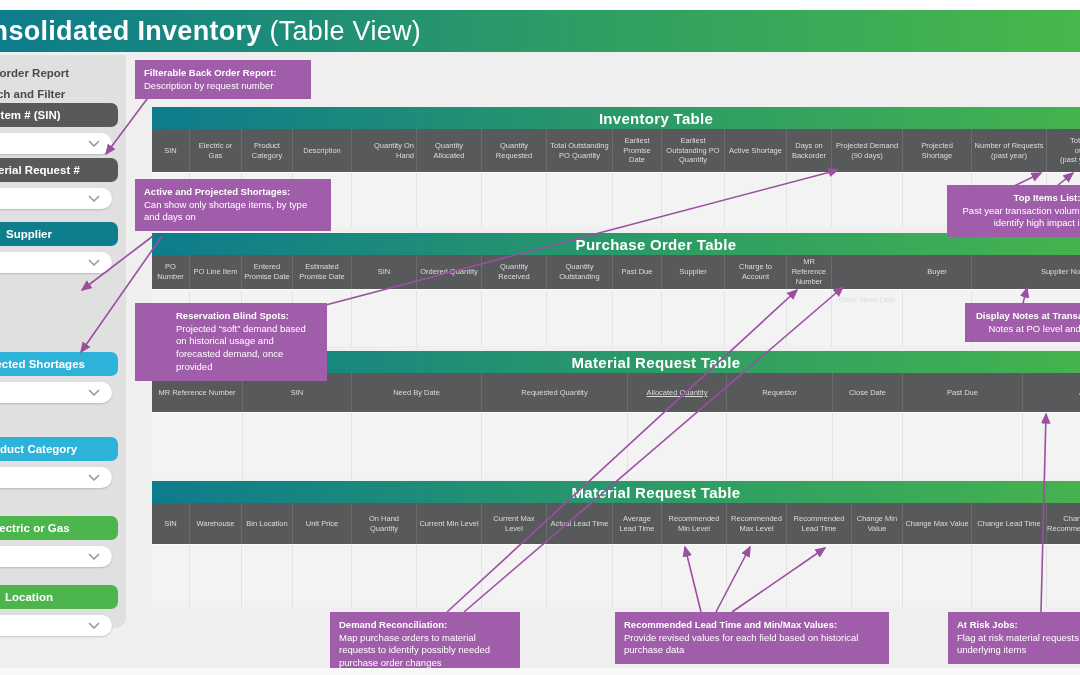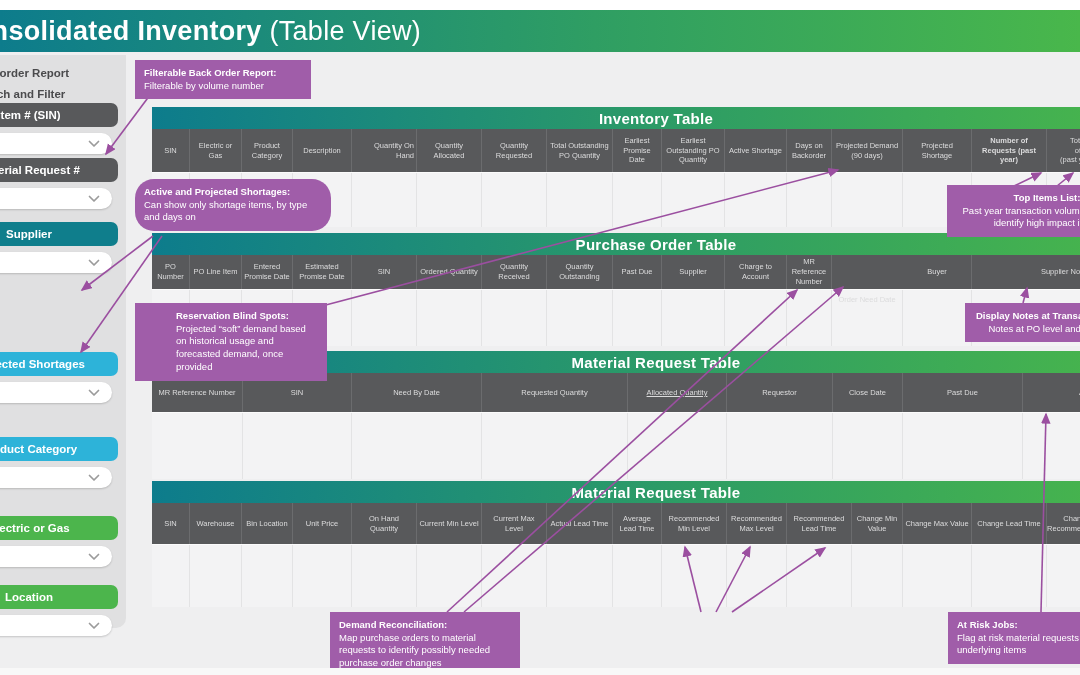--- a/index.html
+++ b/index.html
@@ -49,21 +49,21 @@
 
   
   .arrows{position:absolute;top:0;left:0;pointer-events:none;}
 
   
   .ann{position:absolute;background:#a05da9;color:#fff;padding:7px 9px;
      font-size:9.5px;line-height:1.34;box-sizing:border-box;}
   .ann .t{font-weight:700;}
   .ann .d{font-weight:400;}
   .a1{left:135px;top:60px;width:176px;}
-  .a2{left:135px;top:179px;width:196px;border-radius:19px;}
+  .a2{left:135px;top:179px;width:196px;}
   .a3{left:947px;top:185px;width:200px;text-align:center;}
   .a4{left:135px;top:303px;width:192px;padding-left:41px;}
   .a5{left:965px;top:303px;width:182px;text-align:center;}
   .a6{left:330px;top:612px;width:190px;}
   .a7{left:615px;top:612px;width:274px;}
   .a8{left:948px;top:612px;width:210px;}
 </style>
 </head>
 <body>
 
@@ -151,21 +151,21 @@
         <div class="hcell" style="width: 65px; text-align: right;">Quantity On Hand</div>
         <div class="hcell" style="width: 65px;">Quantity Allocated</div>
         <div class="hcell" style="width: 65px;">Quantity Requested</div>
         <div class="hcell" style="width: 66px;">Total Outstanding PO Quantity</div>
         <div class="hcell" style="width: 49px;">Earliest Promise Date</div>
         <div class="hcell" style="width: 63px;">Earliest Outstanding PO Quantity</div>
         <div class="hcell" style="width: 62px;">Active Shortage</div>
         <div class="hcell" style="width: 45px;">Days on Backorder</div>
         <div class="hcell" style="width: 71px;">Projected Demand (90 days)</div>
         <div class="hcell" style="width: 69px;">Projected Shortage</div>
-        <div class="hcell" style="width: 75px; font-weight: bold;">Number of Requests (past year)</div>
+        <div class="hcell" style="width: 75px;">Number of Requests (past year)</div>
         <div class="hcell" style="width: 63px;">Total
 of
 (past year)</div>
       </div>
     <div class="tbody">
         <div class="bcell" style="width: 38px;"></div>
         <div class="bcell" style="width: 52px;"></div>
         <div class="bcell" style="width: 51px;"></div>
         <div class="bcell" style="width: 59px;"></div>
         <div class="bcell" style="width: 65px;"></div>
@@ -305,21 +305,21 @@
       <line x1="464" y1="612" x2="843" y2="287" marker-end="url(#ah)"></line>
       <line x1="701" y1="612" x2="685" y2="547" marker-end="url(#ah)"></line>
       <line x1="716" y1="612" x2="750" y2="547" marker-end="url(#ah)"></line>
       <line x1="732" y1="612" x2="825" y2="548" marker-end="url(#ah)"></line>
       <line x1="1041" y1="612" x2="1046" y2="414" marker-end="url(#ah)"></line>
     </g>
   </svg>
 
   <div class="ann a1">
     <div class="t">Filterable Back Order Report:</div>
-    <div class="d">Filterable by volume number</div>
+    <div class="d">Description by request number</div>
   </div>
   <div class="ann a2">
     <div class="t">Active and Projected Shortages:</div>
     <div class="d">Can show only shortage items, by type and days on</div>
   </div>
   <div class="ann a3">
     <div class="t">Top Items List:</div>
     <div class="d">Past year transaction volume of items to identify high impact items</div>
   </div>
   <div class="ann a4">
@@ -327,19 +327,23 @@
     <div class="d">Projected “soft” demand based on historical usage and forecasted demand, once provided</div>
   </div>
   <div class="ann a5">
     <div class="t">Display Notes at Transaction Level:</div>
     <div class="d">Notes at PO level and item level</div>
   </div>
   <div class="ann a6">
     <div class="t">Demand Reconciliation:</div>
     <div class="d">Map purchase orders to material requests to identify possibly needed purchase order changes</div>
   </div>
+  <div class="ann a7">
+    <div class="t">Recommended Lead Time and Min/Max Values:</div>
+    <div class="d">Provide revised values for each field based on historical purchase data</div>
+  </div>
   <div class="ann a8">
     <div class="t">At Risk Jobs:</div>
     <div class="d">Flag at risk material requests based on underlying items</div>
   </div>
 
   <div class="bottom-strip"></div>
 </div>
 
 </body></html>

